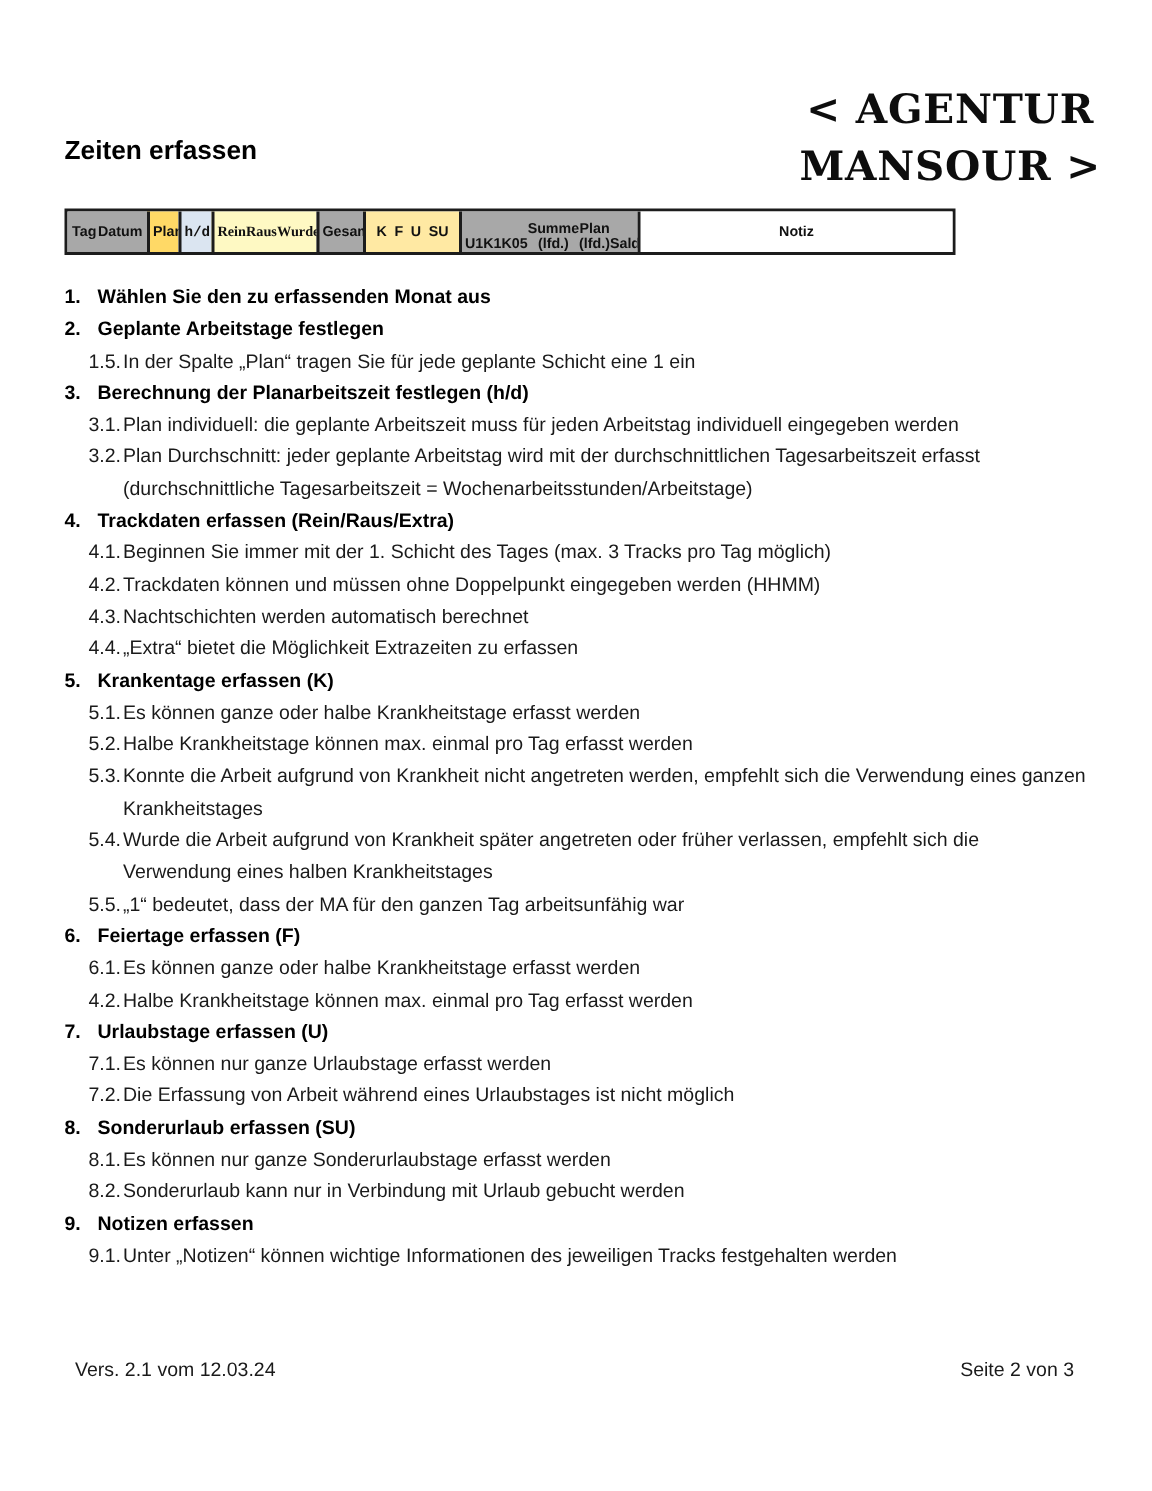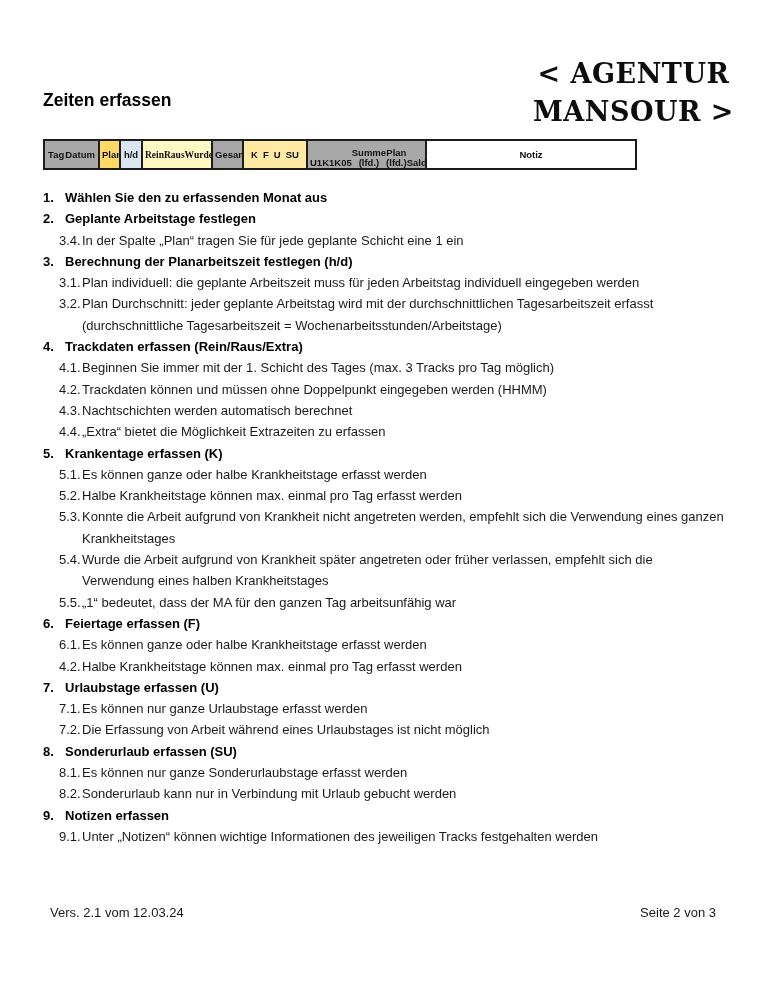--- a/index.html
+++ b/index.html
@@ -36,21 +36,21 @@
   }
   .cell {
     display:flex; align-items:center; justify-content:space-evenly;
     padding:0 2px; height:100%;
     font-size:9.5px; font-weight:bold; color:#111;
     flex:0 0 auto;
   }
   .cell + .cell { border-left:2px solid #1c1c1c; }
   .cell .lbl { text-align:center; line-height:10px; white-space:nowrap; }
   .cell .lbl.wrap { white-space:normal; max-width:36px; }
-  .c0{width:53px;} .c1{width:21px;} .c2{width:22px;} .c3{width:70px;}
+  .c0{width:53px;} .c1{width:21px;} .c2{width:22px;font-family:Liberation Mono, monospace;} .c3{width:70px;}
   .c4{width:31px;} .c5{width:64px;} .c6{width:119px;align-items:flex-end;} .c7{flex:1 1 auto;justify-content:center;}
   
   .list {
     position:absolute; left:43px; top:187px; width:681px;
     font-size:13px; line-height:21.3px;
   }
   .li { display:flex; }
   .li .num { flex:0 0 22px; }
   .li.l1 { font-weight:bold; color:#000; }
   .li.l2 { margin-left:16px; }
@@ -113,21 +113,21 @@
   <div class="list">
     <div class="li l1">
       <span class="num">1.</span>
       <span class="txt">Wählen Sie den zu erfassenden Monat aus</span>
     </div>
     <div class="li l1">
       <span class="num">2.</span>
       <span class="txt">Geplante Arbeitstage festlegen</span>
     </div>
     <div class="li l2">
-      <span class="num">3.4.</span>
+      <span class="num">1.5.</span>
       <span class="txt">In der Spalte „Plan“ tragen Sie für jede geplante Schicht eine 1 ein</span>
     </div>
     <div class="li l1">
       <span class="num">3.</span>
       <span class="txt">Berechnung der Planarbeitszeit festlegen (h/d)</span>
     </div>
     <div class="li l2">
       <span class="num">3.1.</span>
       <span class="txt">Plan individuell: die geplante Arbeitszeit muss für jeden Arbeitstag individuell eingegeben werden</span>
     </div>

